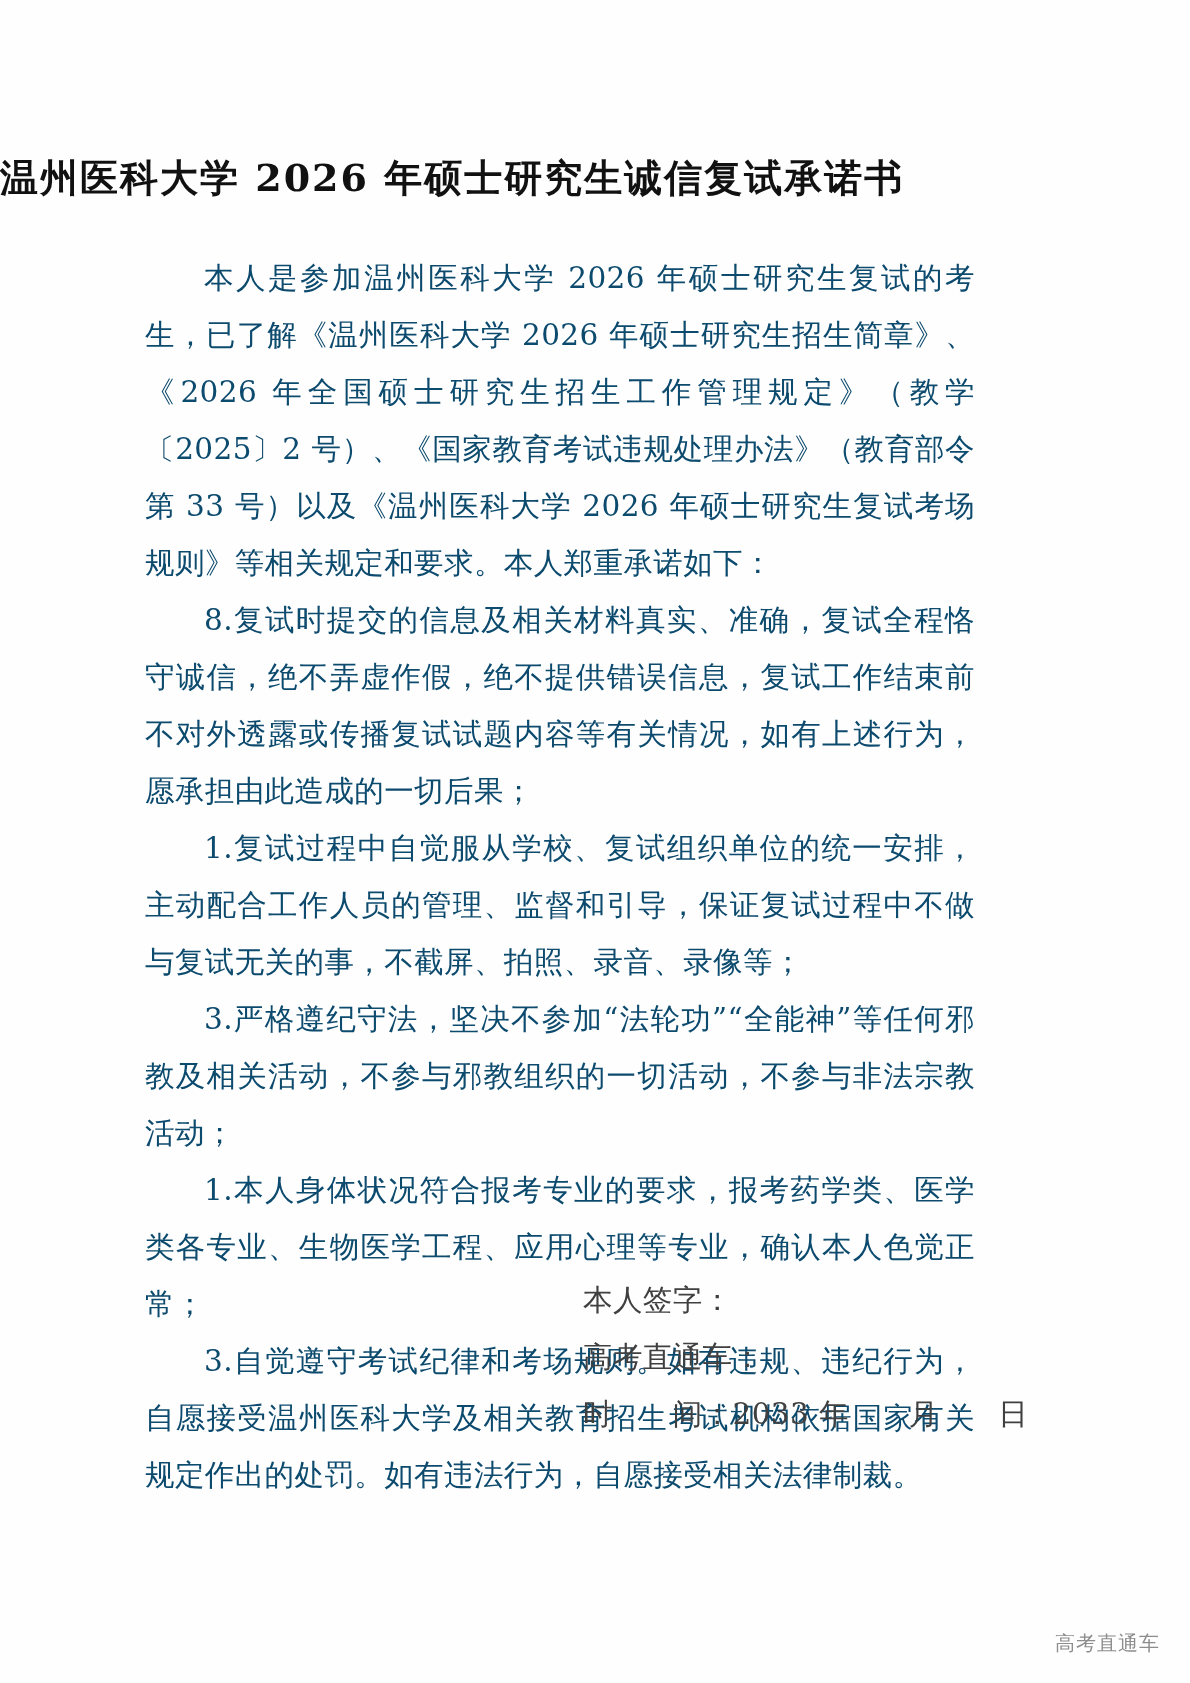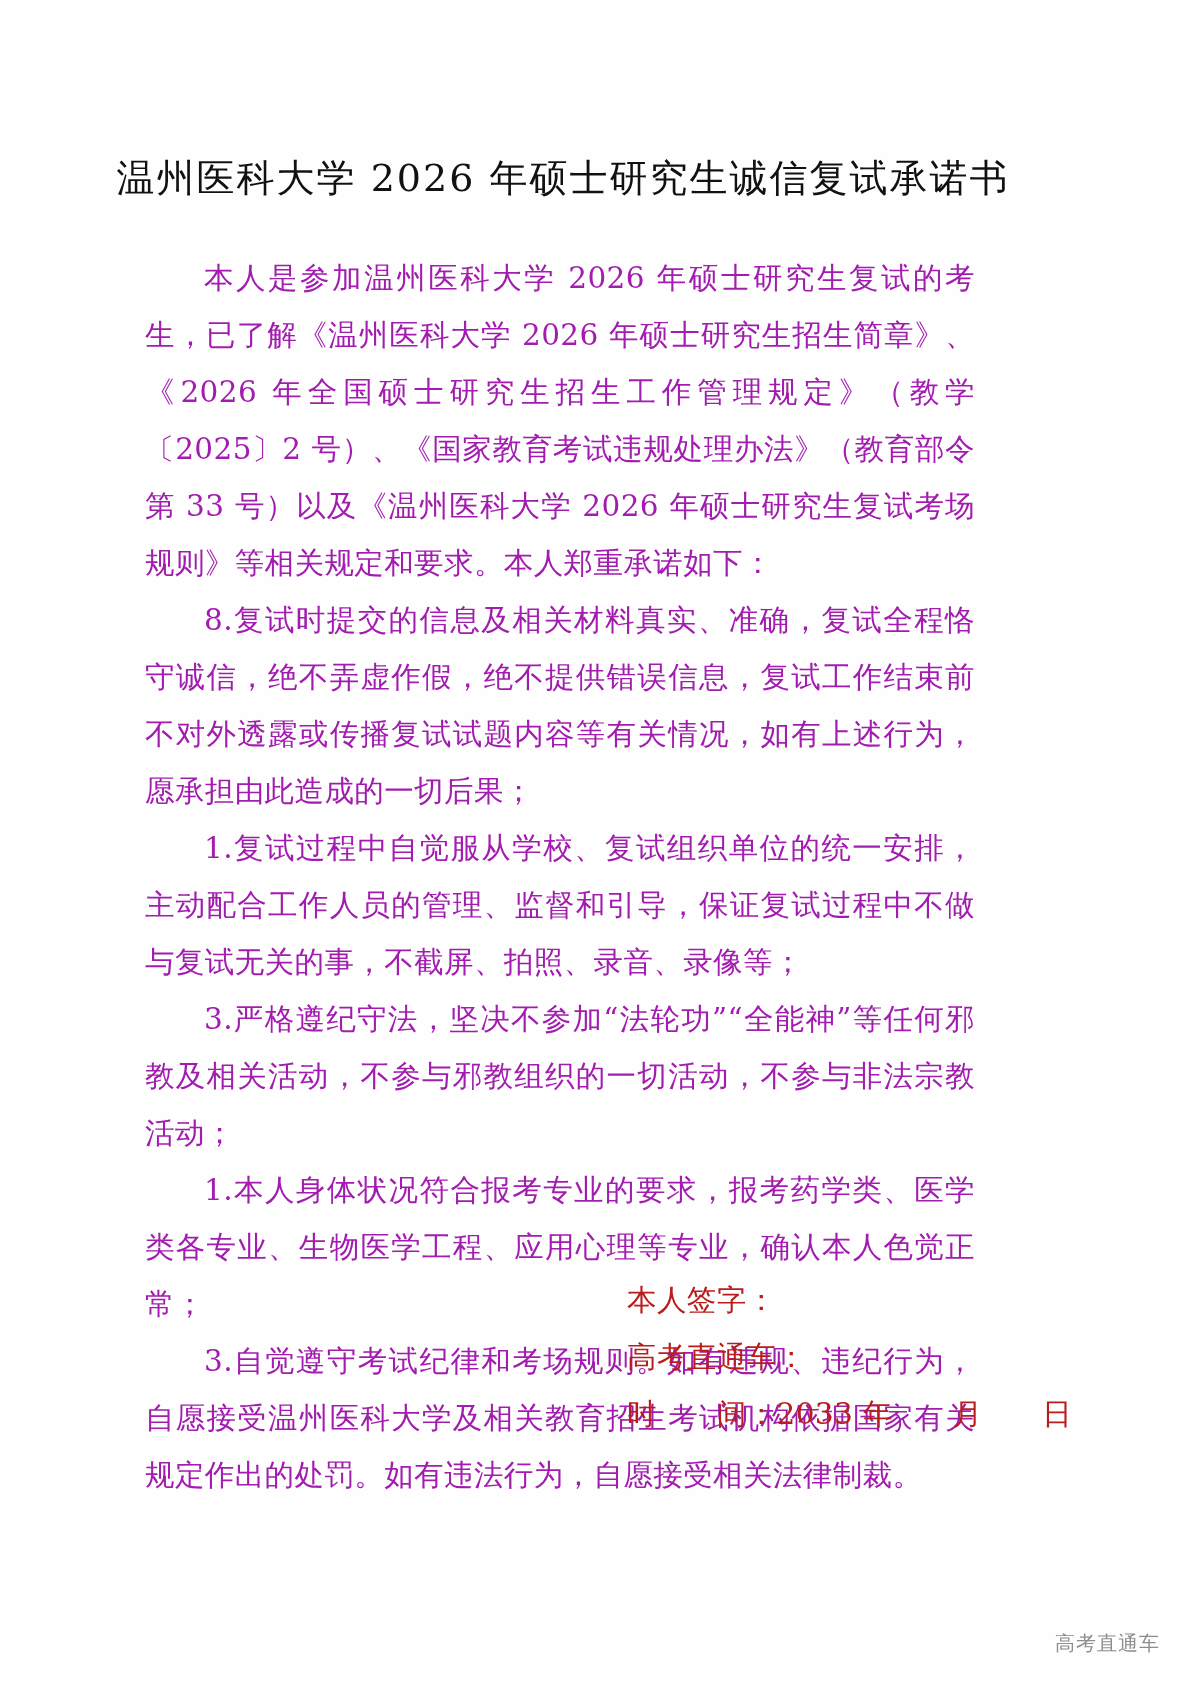--- a/index.html
+++ b/index.html
@@ -16,59 +16,58 @@
     height: 1683px;
     background: #fefefe;
     overflow: hidden;
     box-sizing: border-box;
   }
   .doc-title {
     position: absolute;
     top: 128px;
     left: 0;
     width: 1126px;
-    text-align: center;
+    text-align: left;
     font-family: "DejaVu Serif", "Liberation Serif", serif;
-    font-weight: normal;
+    font-weight: bold;
     font-size: 38px;
     letter-spacing: 2px;
     color: #111111;
     white-space: nowrap;
   }
   .body-block {
     position: absolute;
     top: 250px;
     left: 145px;
     width: 830px;
   }
   .para {
     font-family: "DejaVu Serif", "Liberation Serif", serif;
     font-size: 29.5px;
     line-height: 57px;
-    color: #a21caf;
+    color: #0c4a6e;
     text-align: justify;
     text-justify: inter-ideograph;
     text-indent: 2em;
     margin: 0 0 0 0;
     letter-spacing: 0.4px;
   }
   .sign-block {
     position: absolute;
     top: 1272px;
     left: 583px;
     width: 520px;
   }
   .sign-line {
     font-family: "DejaVu Serif", "Liberation Serif", serif;
     font-size: 29.5px;
     line-height: 57px;
-    color: #b91c1c;
+    color: #404040;
     white-space: pre;
     letter-spacing: 0.4px;
-    margin-left: 44px;
   }
   .watermark {
     position: absolute;
     right: 30px;
     bottom: 26px;
     font-family: Liberation Sans, sans-serif;
     font-size: 20px;
     color: #8d8d8d;
     letter-spacing: 1px;
   }

